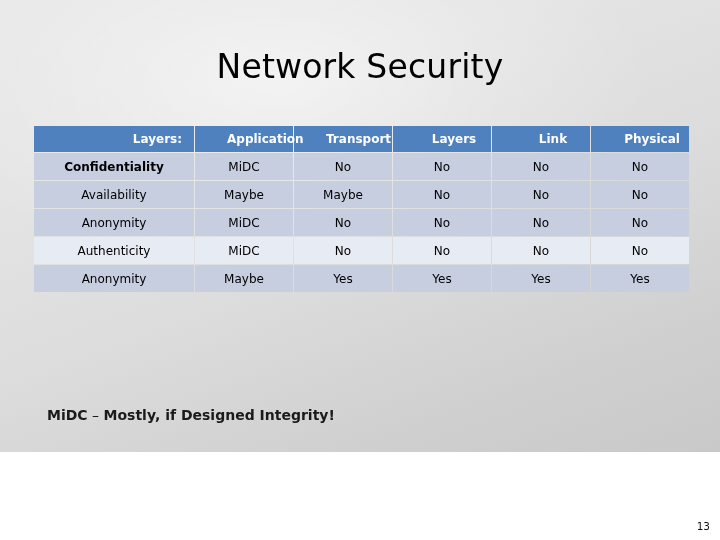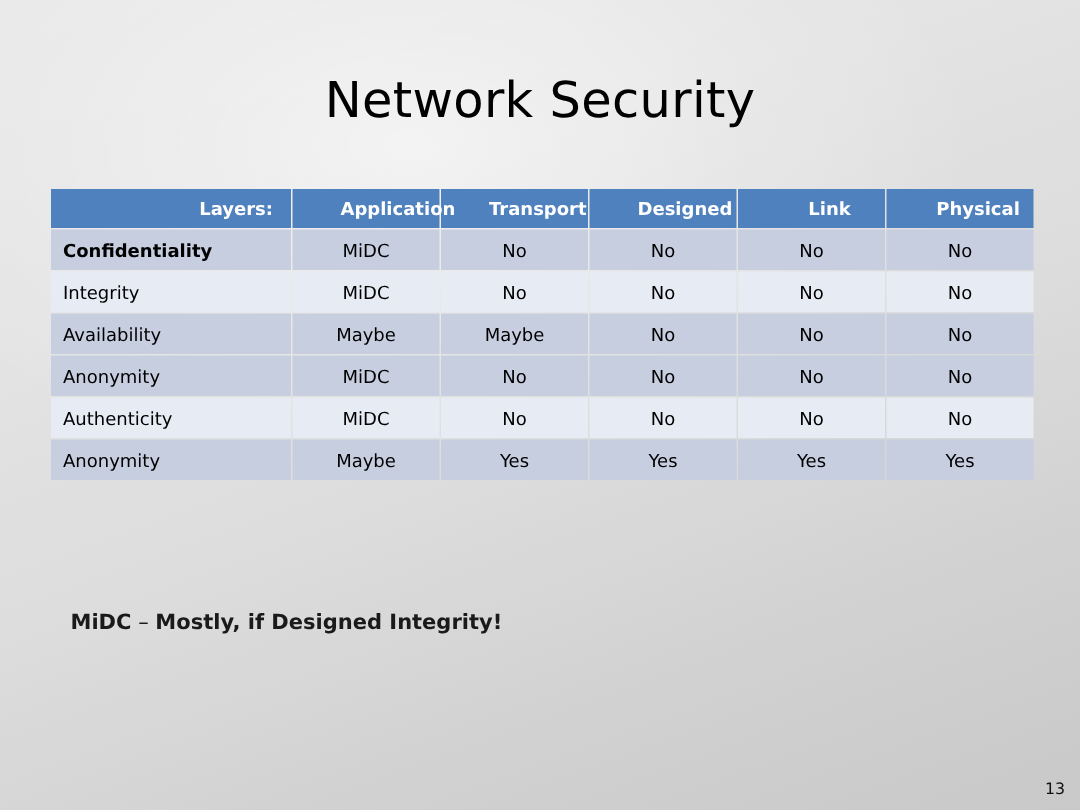--- a/index.html
+++ b/index.html
@@ -8,21 +8,21 @@
   }
   body {
     width: 720px;
     height: 540px;
     overflow: hidden;
     font-family: "DejaVu Sans", "Liberation Sans", sans-serif;
   }
   #slide {
     position: relative;
     width: 720px;
-    height: 540px;
+    height: 452px;
     box-sizing: border-box;
     background: linear-gradient(160deg, #e8e8e8 0%, #e4e4e4 28%, #dcdcdc 55%, #cfcfcf 82%, #c9c9c9 100%);
   }
   #slide::before {
     content: "";
     position: absolute;
     left: 0; top: 0;
     width: 100%; height: 100%;
     background: radial-gradient(ellipse 70% 55% at 38% 18%, rgba(255,255,255,0.55) 0%, rgba(255,255,255,0.18) 45%, rgba(255,255,255,0) 75%);
     pointer-events: none;
@@ -77,21 +77,21 @@
   }
   table.sec-table thead th.layers-head {
     text-align: right;
     padding-right: 12px;
   }
 
   tr.row-dark td { background: #C6CEE0; }
   tr.row-light td { background: #E7EBF3; }
 
   td.rowlabel {
-    text-align: left;
+    text-align: center;
     color: #000000;
     padding-left: 10px;
   }
   td.rowlabel.bold { font-weight: bold; }
   td.val {
     text-align: center;
     color: #000000;
   }
 
   .col-label { width: 160px; }
@@ -139,42 +139,34 @@
         <col class="col-data">
         <col class="col-data">
         <col class="col-data">
         <col class="col-data">
       </colgroup>
       <thead>
         <tr>
           <th class="layers-head">Layers:</th>
           <th>Application</th>
           <th>Transport</th>
-          <th>Designed</th>
+          <th>Layers</th>
           <th>Link</th>
           <th>Physical</th>
         </tr>
       </thead>
       <tbody id="table-body">
           <tr class="row-dark">
             <td class="rowlabel bold">Confidentiality</td>
             <td class="val">MiDC</td>
             <td class="val">No</td>
             <td class="val">No</td>
             <td class="val">No</td>
             <td class="val">No</td>
           </tr>
-          <tr class="row-light">
-            <td class="rowlabel">Integrity</td>
-            <td class="val">MiDC</td>
-            <td class="val">No</td>
-            <td class="val">No</td>
-            <td class="val">No</td>
-            <td class="val">No</td>
-          </tr>
           <tr class="row-dark">
             <td class="rowlabel">Availability</td>
             <td class="val">Maybe</td>
             <td class="val">Maybe</td>
             <td class="val">No</td>
             <td class="val">No</td>
             <td class="val">No</td>
           </tr>
           <tr class="row-dark">
             <td class="rowlabel">Anonymity</td>

